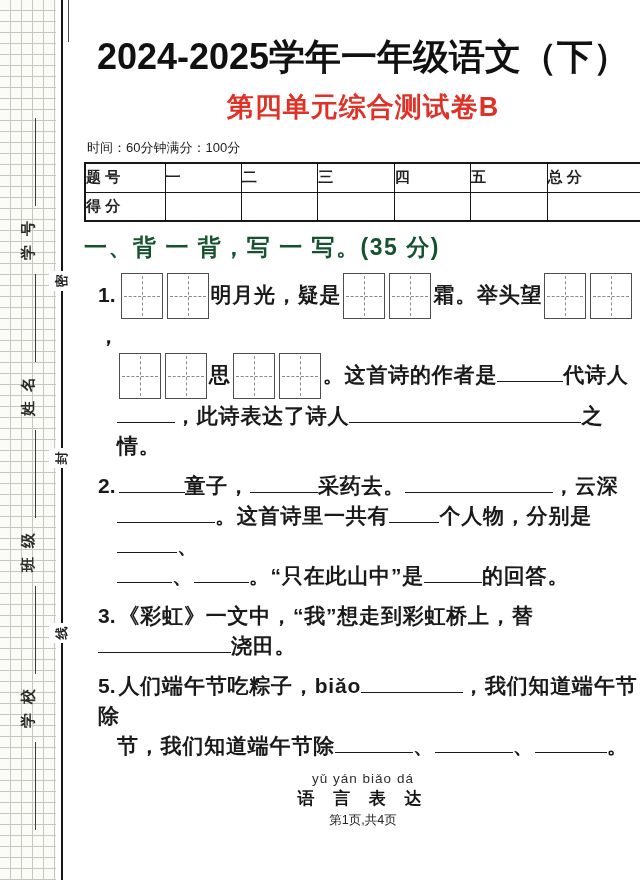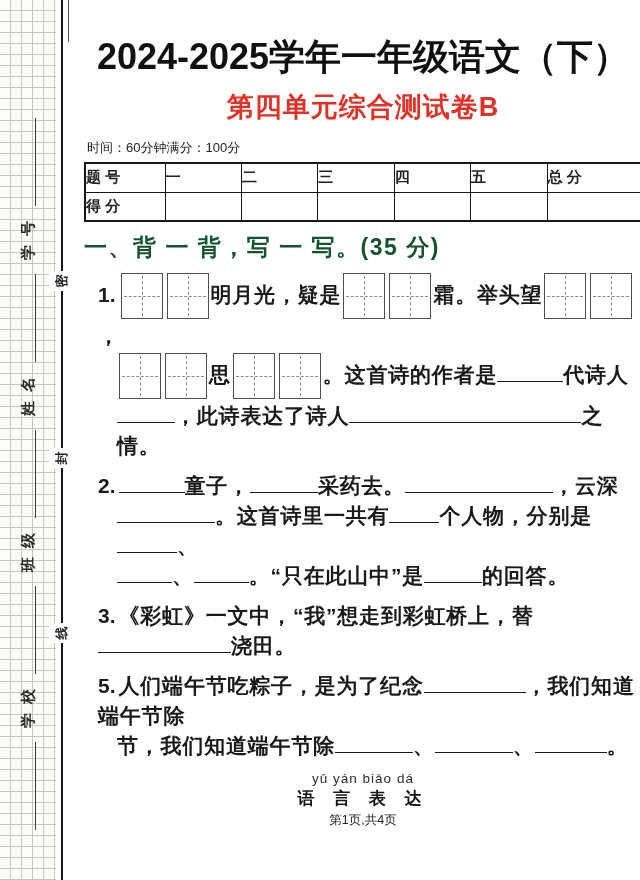--- a/index.html
+++ b/index.html
@@ -187,21 +187,21 @@
       </div>
       <div class="question">
         <div class="q-line"><span class="q-num">2.</span><span class="seg-blank" style="width: 66px;"></span><span class="seg-text">童子，</span><span class="seg-blank" style="width: 68px;"></span><span class="seg-text">采药去。</span><span class="seg-blank" style="width: 148px;"></span><span class="seg-text">，云深</span></div>
         <div class="q-line cont"><span class="seg-blank" style="width: 98px;"></span><span class="seg-text">。这首诗里一共有</span><span class="seg-blank" style="width: 50px;"></span><span class="seg-text">个人物，分别是</span><span class="seg-blank" style="width: 60px;"></span><span class="seg-text">、</span></div>
         <div class="q-line cont"><span class="seg-blank" style="width: 55px;"></span><span class="seg-text">、</span><span class="seg-blank" style="width: 55px;"></span><span class="seg-text">。“只在此山中”是</span><span class="seg-blank" style="width: 58px;"></span><span class="seg-text">的回答。</span></div>
       </div>
       <div class="question">
         <div class="q-line"><span class="q-num">3.</span><span class="seg-text">《彩虹》一文中，“我”想走到彩虹桥上，替</span><span class="seg-blank" style="width: 133px;"></span><span class="seg-text">浇田。</span></div>
       </div>
       <div class="question">
-        <div class="q-line"><span class="q-num">5.</span><span class="seg-text">人们端午节吃粽子，是为了纪念</span><span class="seg-blank" style="width: 102px;"></span><span class="seg-text">，我们知道端午节除</span></div>
+        <div class="q-line"><span class="q-num">5.</span><span class="seg-text">人们端午节吃粽子，biǎo</span><span class="seg-blank" style="width: 102px;"></span><span class="seg-text">，我们知道端午节除</span></div>
         <div class="q-line cont"><span class="seg-text">节，我们知道端午节除</span><span class="seg-blank" style="width: 78px;"></span><span class="seg-text">、</span><span class="seg-blank" style="width: 78px;"></span><span class="seg-text">、</span><span class="seg-blank" style="width: 72px;"></span><span class="seg-text">。</span></div>
       </div>
     </div>
 
   <div class="section-head" style="margin-top:6px;">
     <div class="pinyin">yǔ yán biǎo dá</div>
     <div class="section-title">语 言 表 达</div>
   </div>
 
   <div class="page-footer">第1页,共4页</div>

